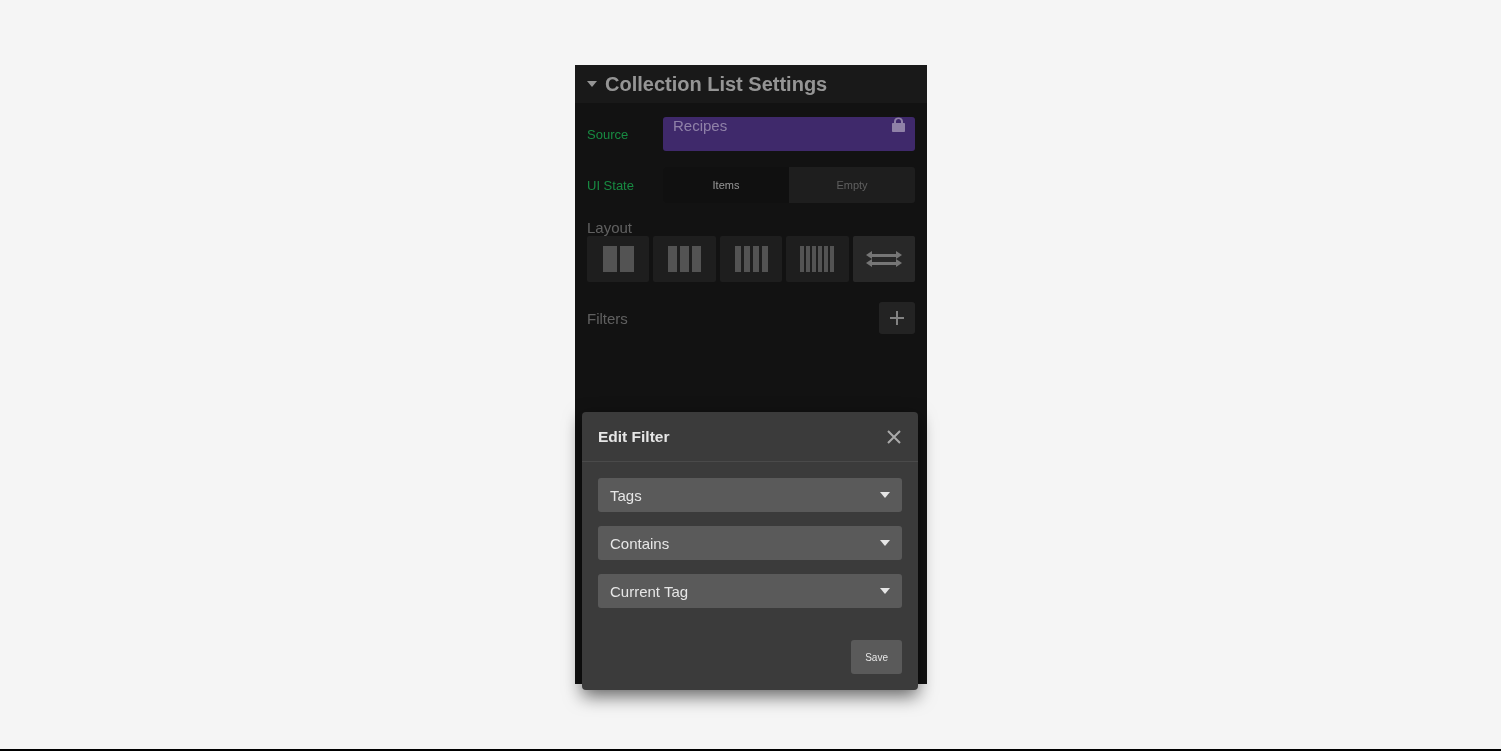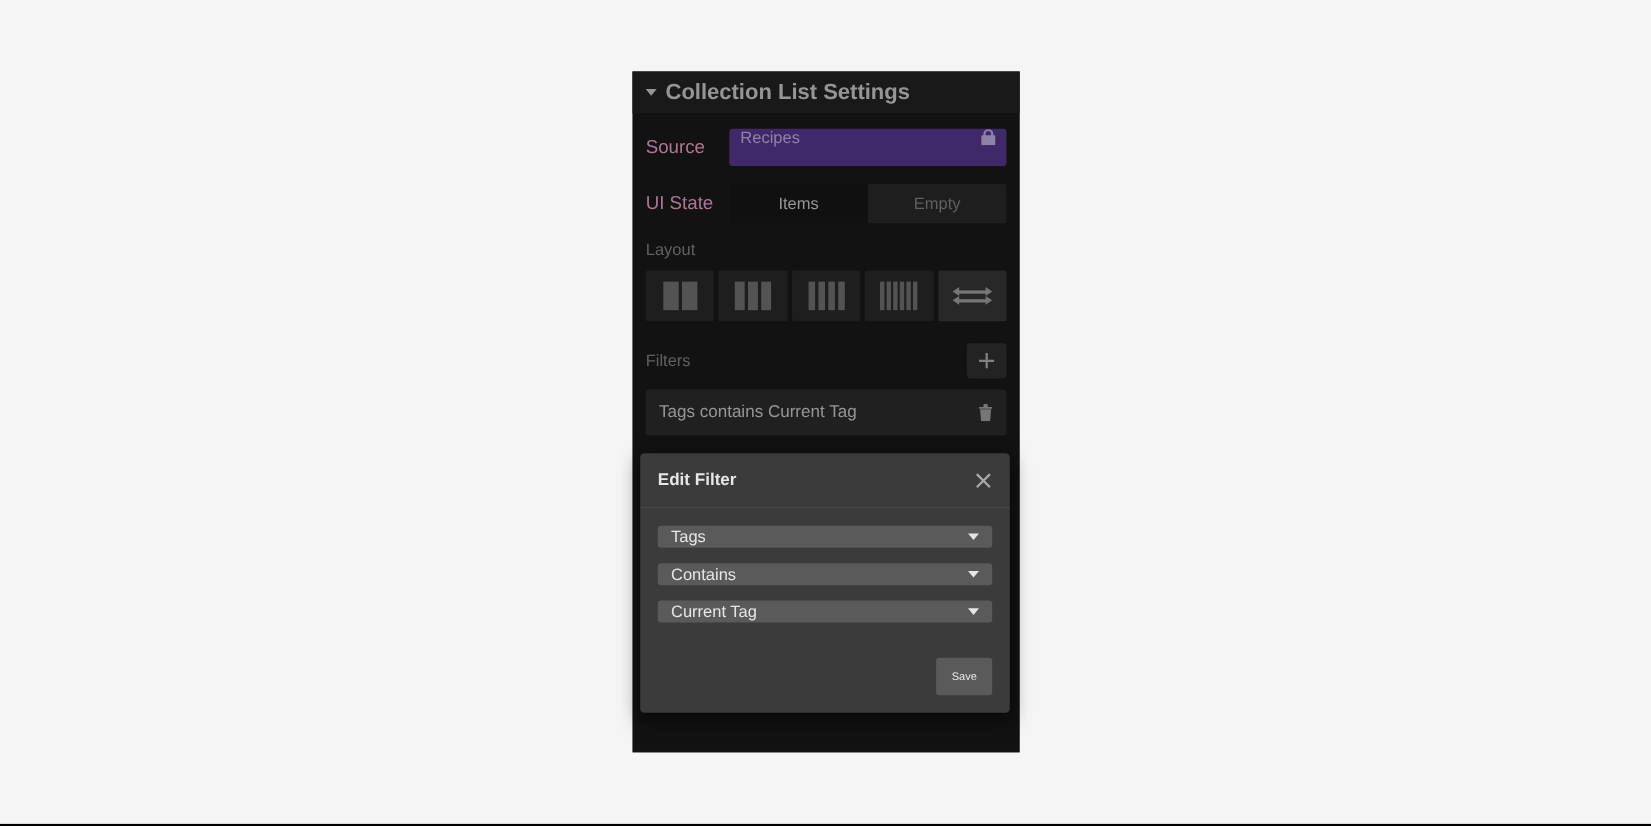--- a/index.html
+++ b/index.html
@@ -41,21 +41,21 @@
     background: #242424;
   }
   .tri {
     width: 0; height: 0;
     border-left: 5px solid transparent;
     border-right: 5px solid transparent;
     border-top: 6px solid #d6d6d6;
   }
   .body { padding: 14px 12px 10px 12px; }
   .row { display: flex; align-items: center; margin-bottom: 16px; }
-  .lbl { width: 76px; color: #f9a8d4; font-size: 17px; }
+  .lbl { width: 76px; color: #22c55e; font-size: 13px; }
   
   .source-pill {
     flex: 1;
     height: 34px;
     background: #5b3b9a;
     border-radius: 3px;
     display: flex;
     align-items: flex-start;
     padding: 0 10px;
     justify-content: space-between;
@@ -69,25 +69,25 @@
     background: #2b2b2b;
     border-radius: 3px;
     overflow: hidden;
   }
   .seg-btn {
     flex: 1;
     display: flex;
     align-items: center;
     justify-content: center;
     color: #888;
-    font-size: 15px;
+    font-size: 11px;
   }
   .seg-btn.active { background: #171717; color: #d6d6d6; }
   
-  .layout-lbl { color: #8a8a8a; font-size: 15px; margin-bottom: 10px; }
+  .layout-lbl { color: #8a8a8a; font-size: 15px; }
   
   .layout-grid {
     display: flex;
     gap: 4px;
     margin-bottom: 20px;
   }
   .layout-cell {
     flex: 1;
     height: 46px;
     background: #2b2b2b;
@@ -155,21 +155,21 @@
     display: flex;
     align-items: center;
     justify-content: space-between;
     height: 50px;
     padding: 0 16px;
     border-bottom: 1px solid #4a4a4a;
   }
   .pop-title { font-weight: 600; font-size: 15.5px; color: #e6e6e6; }
   .pop-body { padding: 16px; }
   .select {
-    height: 20px;
+    height: 34px;
     background: #5a5a5a;
     border-radius: 3px;
     display: flex;
     align-items: center;
     justify-content: space-between;
     padding: 0 12px;
     color: #e6e6e6;
     font-size: 15px;
     margin-bottom: 14px;
   }
@@ -268,26 +268,20 @@
 
     <div class="filters-head">
       <div class="filters-lbl">Filters</div>
       <div class="add-btn">
         <svg class="plus-svg" width="14" height="14" viewBox="0 0 14 14">
           <path fill="#bbb" d="M6 0h2v6h6v2H8v6H6V8H0V6h6z"></path>
         </svg>
       </div>
     </div>
 
-    <div class="filter-row">
-      <span>Tags contains Current Tag</span>
-      <svg class="trash-svg" width="14" height="16" viewBox="0 0 14 16">
-        <path fill="#aaa" d="M1 3h12v1.5H1zM2 5h10l-.8 10c-.05.55-.5 1-1.05 1H3.85c-.55 0-1-.45-1.05-1L2 5zm3-3.5C5 .67 5.67 0 6.5 0h1C8.33 0 9 .67 9 1.5V3H5V1.5zM5 7h1v7H5zm3 0h1v7H8z"></path>
-      </svg>
-    </div>
 
   </div>
 
   <div class="popover">
     <div class="pop-head">
       <div class="pop-title">Edit Filter</div>
       <svg class="x-svg" width="16" height="16" viewBox="0 0 16 16">
         <path stroke="#aaa" stroke-width="2" fill="none" d="M2 2l12 12M14 2L2 14"></path>
       </svg>
     </div>

